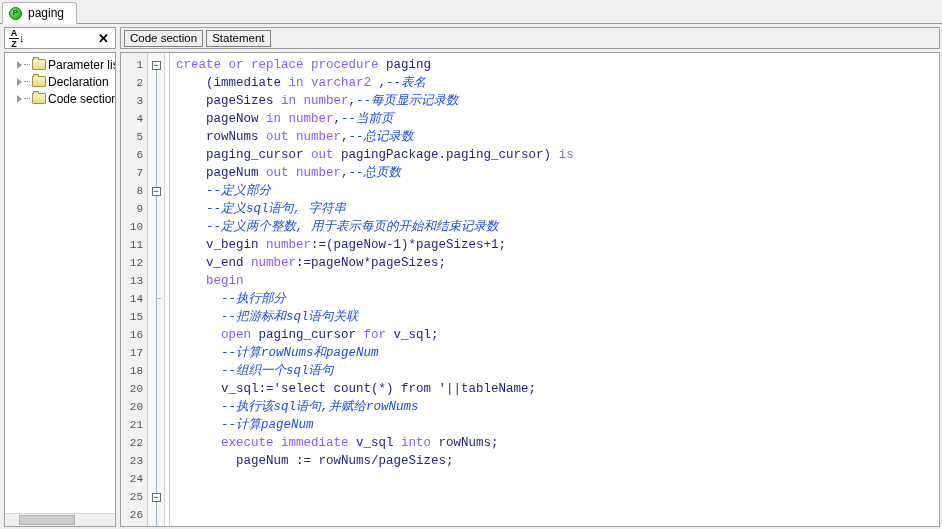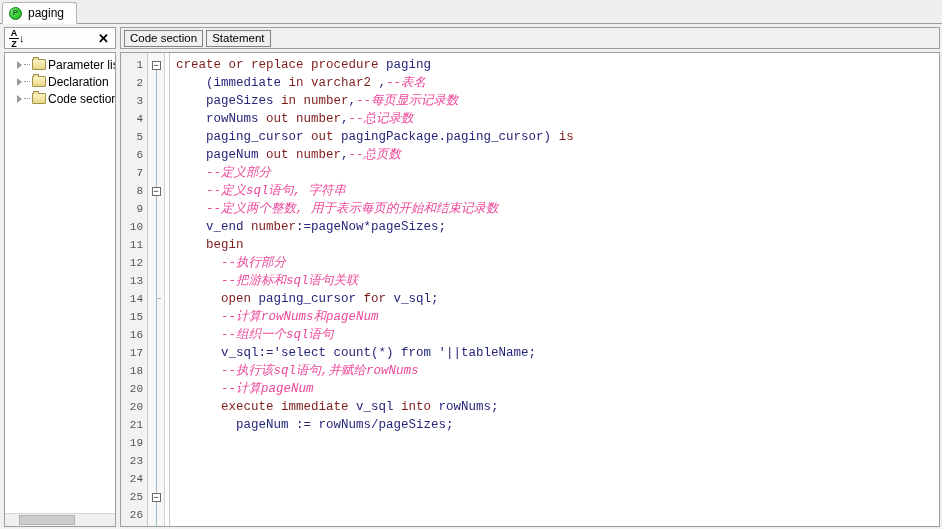--- a/index.html
+++ b/index.html
@@ -129,23 +129,23 @@
   }
   .indentcol:before{
     content:"";position:absolute;left:4px;top:0;bottom:0;width:1px;background:#c9c9c9;
   }
   .code{
     flex:1;background:#ffffff;padding-top:3px;overflow:hidden;white-space:nowrap;
     font-family:"Liberation Mono","DejaVu Sans Mono",monospace;
     font-size:12.5px;position:relative;
   }
   .cl{height:18px;line-height:18px;white-space:pre;}
-  .kw{color:#7f1d1d;}
+  .kw{color:#8b5cf6;}
   .id{color:#26267a;}
-  .cm{color:#ec4899;font-style:italic;}
+  .cm{color:#1d4ed8;font-style:italic;}
   .pl{color:#26267a;}
 </style>
 </head>
 <body>
 
 <div id="app">
 
   <div class="tabstrip">
     <div class="tab">
       <span class="tab-icon">P</span>
@@ -218,21 +218,21 @@
           <div class="gnum">12</div>
           <div class="gnum">13</div>
           <div class="gnum">14</div>
           <div class="gnum">15</div>
           <div class="gnum">16</div>
           <div class="gnum">17</div>
           <div class="gnum">18</div>
           <div class="gnum">20</div>
           <div class="gnum">20</div>
           <div class="gnum">21</div>
-          <div class="gnum">19</div>
+          <div class="gnum">22</div>
           <div class="gnum">23</div>
           <div class="gnum">24</div>
           <div class="gnum">25</div>
           <div class="gnum">26</div>
         </div>
       <div class="foldcol" id="foldcol">
           <div class="foldcell">
             <span class="foldbox">−</span>
           </div>
           <div class="foldcell"></div>
@@ -266,26 +266,28 @@
           <div class="foldcell"></div>
           <div style="position: absolute; left: 8px; width: 1px; background: rgb(159, 184, 200); top: 17px; height: 462px;"></div>
           <div style="position: absolute; left: 8px; width: 1px; background: rgb(159, 184, 200); top: 143px; height: 102px;"></div>
           <div style="position: absolute; left: 8px; width: 5px; height: 1px; background: rgb(159, 184, 200); top: 245px;"></div>
         </div>
       <div class="indentcol"></div>
       <div class="code" id="code">
           <div class="cl"><span class="kw">create or replace procedure </span><span class="id">paging</span></div>
           <div class="cl"><span class="pl">    (</span><span class="id">immediate</span><span class="kw"> in varchar2 </span><span class="pl">,</span><span class="cm">--表名</span></div>
           <div class="cl"><span class="pl">    </span><span class="id">pageSizes</span><span class="kw"> in number</span><span class="pl">,</span><span class="cm">--每页显示记录数</span></div>
+          <div class="cl"><span class="pl">    </span><span class="id">pageNow</span><span class="kw"> in number</span><span class="pl">,</span><span class="cm">--当前页</span></div>
           <div class="cl"><span class="pl">    </span><span class="id">rowNums</span><span class="kw"> out number</span><span class="pl">,</span><span class="cm">--总记录数</span></div>
           <div class="cl"><span class="pl">    </span><span class="id">paging_cursor</span><span class="kw"> out </span><span class="id">pagingPackage.paging_cursor</span><span class="pl">) </span><span class="kw">is</span></div>
           <div class="cl"><span class="pl">    </span><span class="id">pageNum</span><span class="kw"> out number</span><span class="pl">,</span><span class="cm">--总页数</span></div>
           <div class="cl"><span class="pl">    </span><span class="cm">--定义部分</span></div>
           <div class="cl"><span class="pl">    </span><span class="cm">--定义sql语句, 字符串</span></div>
           <div class="cl"><span class="pl">    </span><span class="cm">--定义两个整数, 用于表示每页的开始和结束记录数</span></div>
+          <div class="cl"><span class="pl">    </span><span class="id">v_begin</span><span class="kw"> number</span><span class="pl">:=(</span><span class="id">pageNow</span><span class="pl">-1)*</span><span class="id">pageSizes</span><span class="pl">+1;</span></div>
           <div class="cl"><span class="pl">    </span><span class="id">v_end</span><span class="kw"> number</span><span class="pl">:=</span><span class="id">pageNow</span><span class="pl">*</span><span class="id">pageSizes</span><span class="pl">;</span></div>
           <div class="cl"><span class="pl">    </span><span class="kw">begin</span></div>
           <div class="cl"><span class="pl">      </span><span class="cm">--执行部分</span></div>
           <div class="cl"><span class="pl">      </span><span class="cm">--把游标和sql语句关联</span></div>
           <div class="cl"><span class="pl">      </span><span class="kw">open </span><span class="id">paging_cursor</span><span class="kw"> for </span><span class="id">v_sql</span><span class="pl">;</span></div>
           <div class="cl"><span class="pl">      </span><span class="cm">--计算rowNums和pageNum</span></div>
           <div class="cl"><span class="pl">      </span><span class="cm">--组织一个sql语句</span></div>
           <div class="cl"><span class="pl">      </span><span class="id">v_sql</span><span class="pl">:='select count(*) from '||tableName;</span></div>
           <div class="cl"><span class="pl">      </span><span class="cm">--执行该sql语句,并赋给rowNums</span></div>
           <div class="cl"><span class="pl">      </span><span class="cm">--计算pageNum</span></div>

